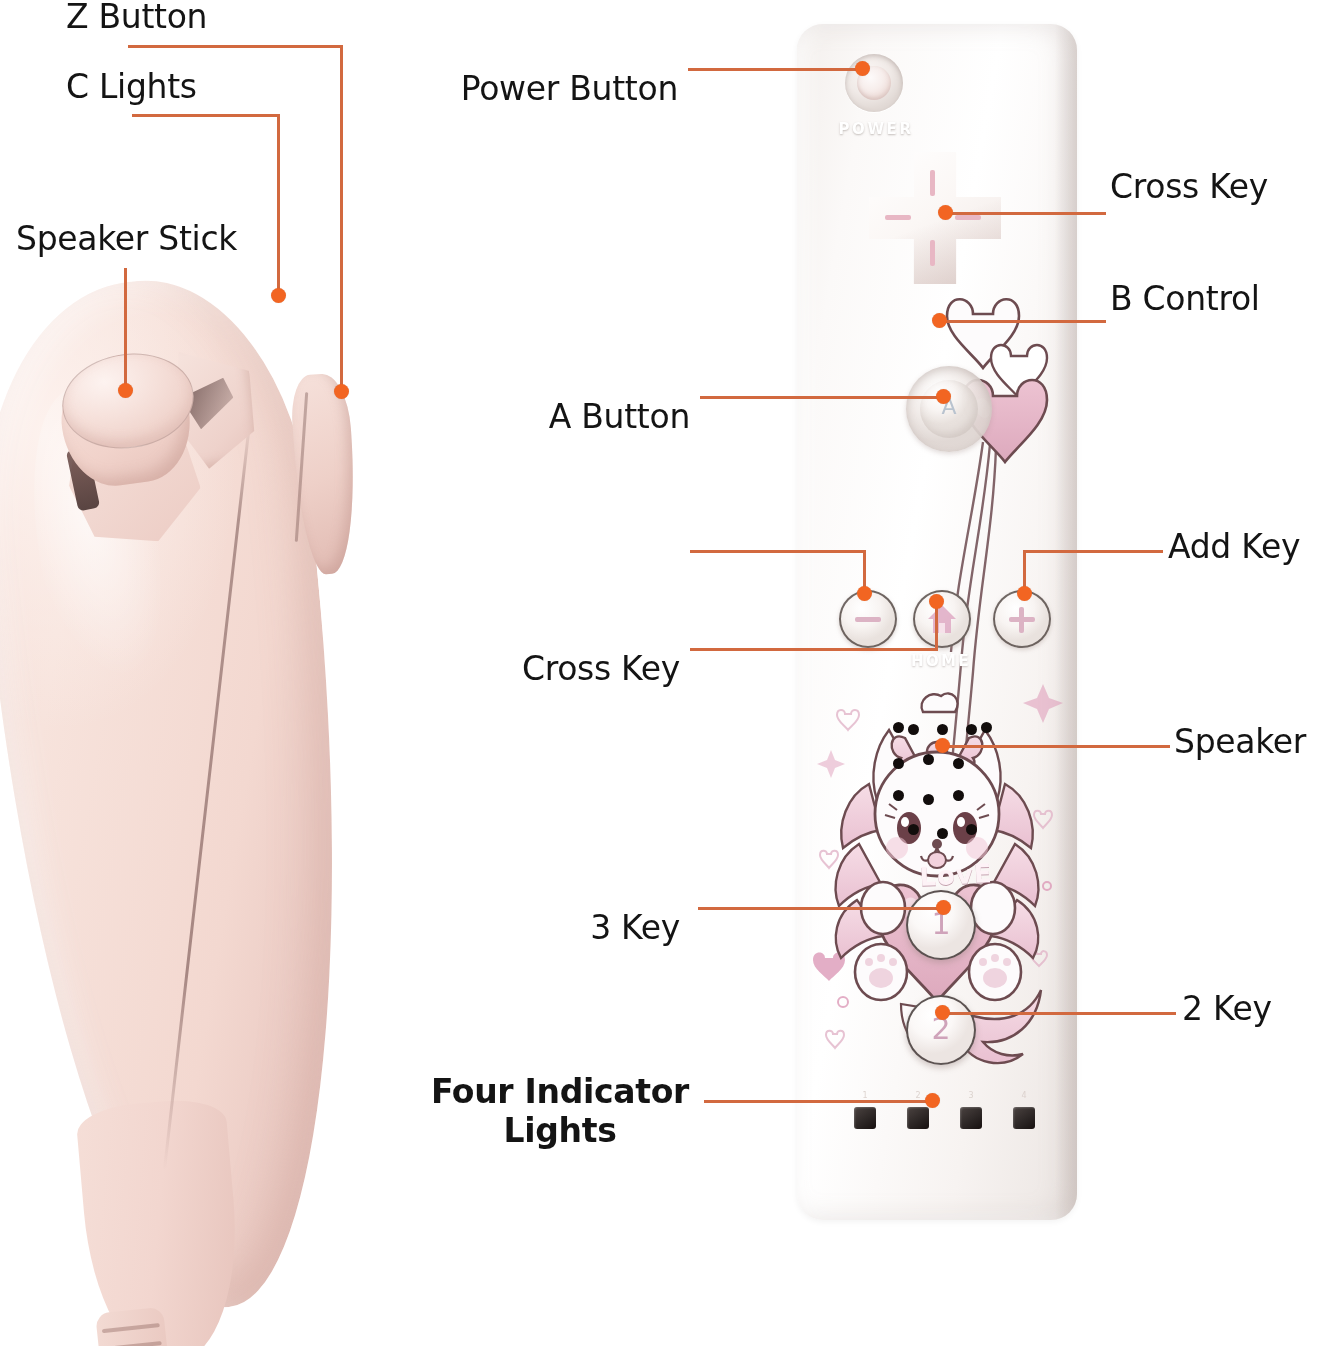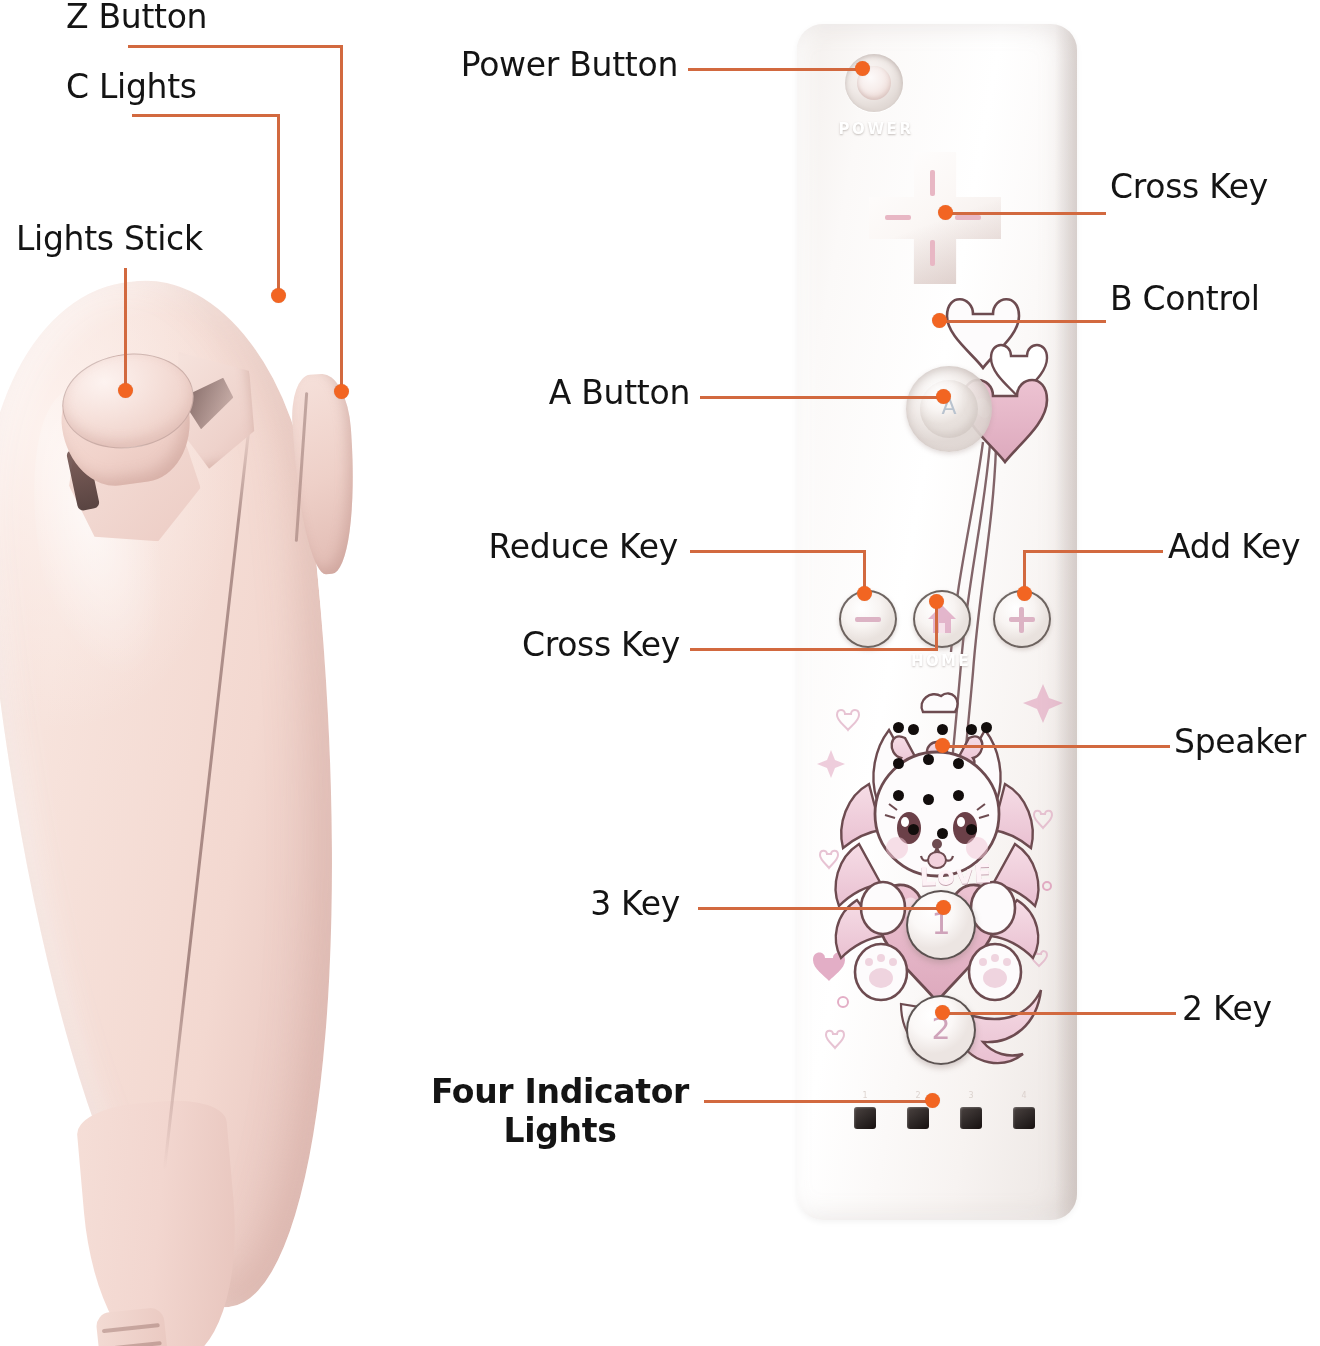--- a/index.html
+++ b/index.html
@@ -14,21 +14,21 @@
   
   .label{
     position:absolute;
     font-size:33px;
     line-height:1.18;
     font-weight:400;
     letter-spacing:-0.3px;
     color:#141414;
     white-space:pre;
   }
-  .label.r{text-align:right;}
+  .label.r{text-align:right;margin-top:24px;}
   .label.l{text-align:left;}
   .label.c{text-align:center;}
 
   
   .lead{position:absolute;background:#d2693f;}
   .lead.h{height:3px;}
   .lead.v{width:3px;}
   .dot{position:absolute;width:15px;height:15px;border-radius:50%;
        background:#f26522;box-shadow:0 0 1px rgba(0,0,0,.18);}
 
@@ -465,41 +465,40 @@
   <div class="label l" style="left:66px;top:-2px;">Z Button</div>
   <div class="lead h" style="left:128px;top:45px;width:215px;"></div>
   <div class="lead v" style="left:340px;top:45px;height:345px;"></div>
   <div class="dot" style="left:334px;top:384px;"></div>
 
   <div class="label l" style="left:66px;top:68px;">C Lights</div>
   <div class="lead h" style="left:132px;top:114px;width:148px;"></div>
   <div class="lead v" style="left:277px;top:114px;height:180px;"></div>
   <div class="dot" style="left:271px;top:288px;"></div>
 
-  <div class="label l" style="left:16px;top:220px;">Lights Stick</div>
+  <div class="label l" style="left:16px;top:220px;">Speaker Stick</div>
   <div class="lead v" style="left:124px;top:268px;height:122px;"></div>
   <div class="dot" style="left:118px;top:383px;"></div>
 
   <div class="label r" style="left:378px;top:46px;width:300px;">Power Button</div>
   <div class="lead h" style="left:688px;top:68px;width:172px;"></div>
   <div class="dot" style="left:855px;top:61px;"></div>
 
   <div class="label l" style="left:1110px;top:168px;width:260px;">Cross Key</div>
   <div class="lead h" style="left:944px;top:212px;width:162px;"></div>
   <div class="dot" style="left:938px;top:205px;"></div>
 
   <div class="label l" style="left:1110px;top:280px;width:260px;"><span>B Control</span><br></div>
   <div class="lead h" style="left:940px;top:320px;width:166px;"></div>
   <div class="dot" style="left:932px;top:313px;"></div>
 
   <div class="label r" style="left:400px;top:374px;width:290px;">A Button</div>
   <div class="lead h" style="left:700px;top:396px;width:242px;"></div>
   <div class="dot" style="left:936px;top:389px;"></div>
 
-  <div class="label r" style="left:388px;top:528px;width:290px;">Reduce Key</div>
   <div class="lead h" style="left:690px;top:550px;width:176px;"></div>
   <div class="lead v" style="left:863px;top:550px;height:44px;"></div>
   <div class="dot" style="left:857px;top:586px;"></div>
 
   <div class="label l" style="left:1168px;top:528px;width:250px;">Add Key</div>
   <div class="lead h" style="left:1023px;top:550px;width:140px;"></div>
   <div class="lead v" style="left:1023px;top:550px;height:44px;"></div>
   <div class="dot" style="left:1017px;top:586px;"></div>
 
   <div class="label r" style="left:390px;top:626px;width:290px;">Cross Key</div>

